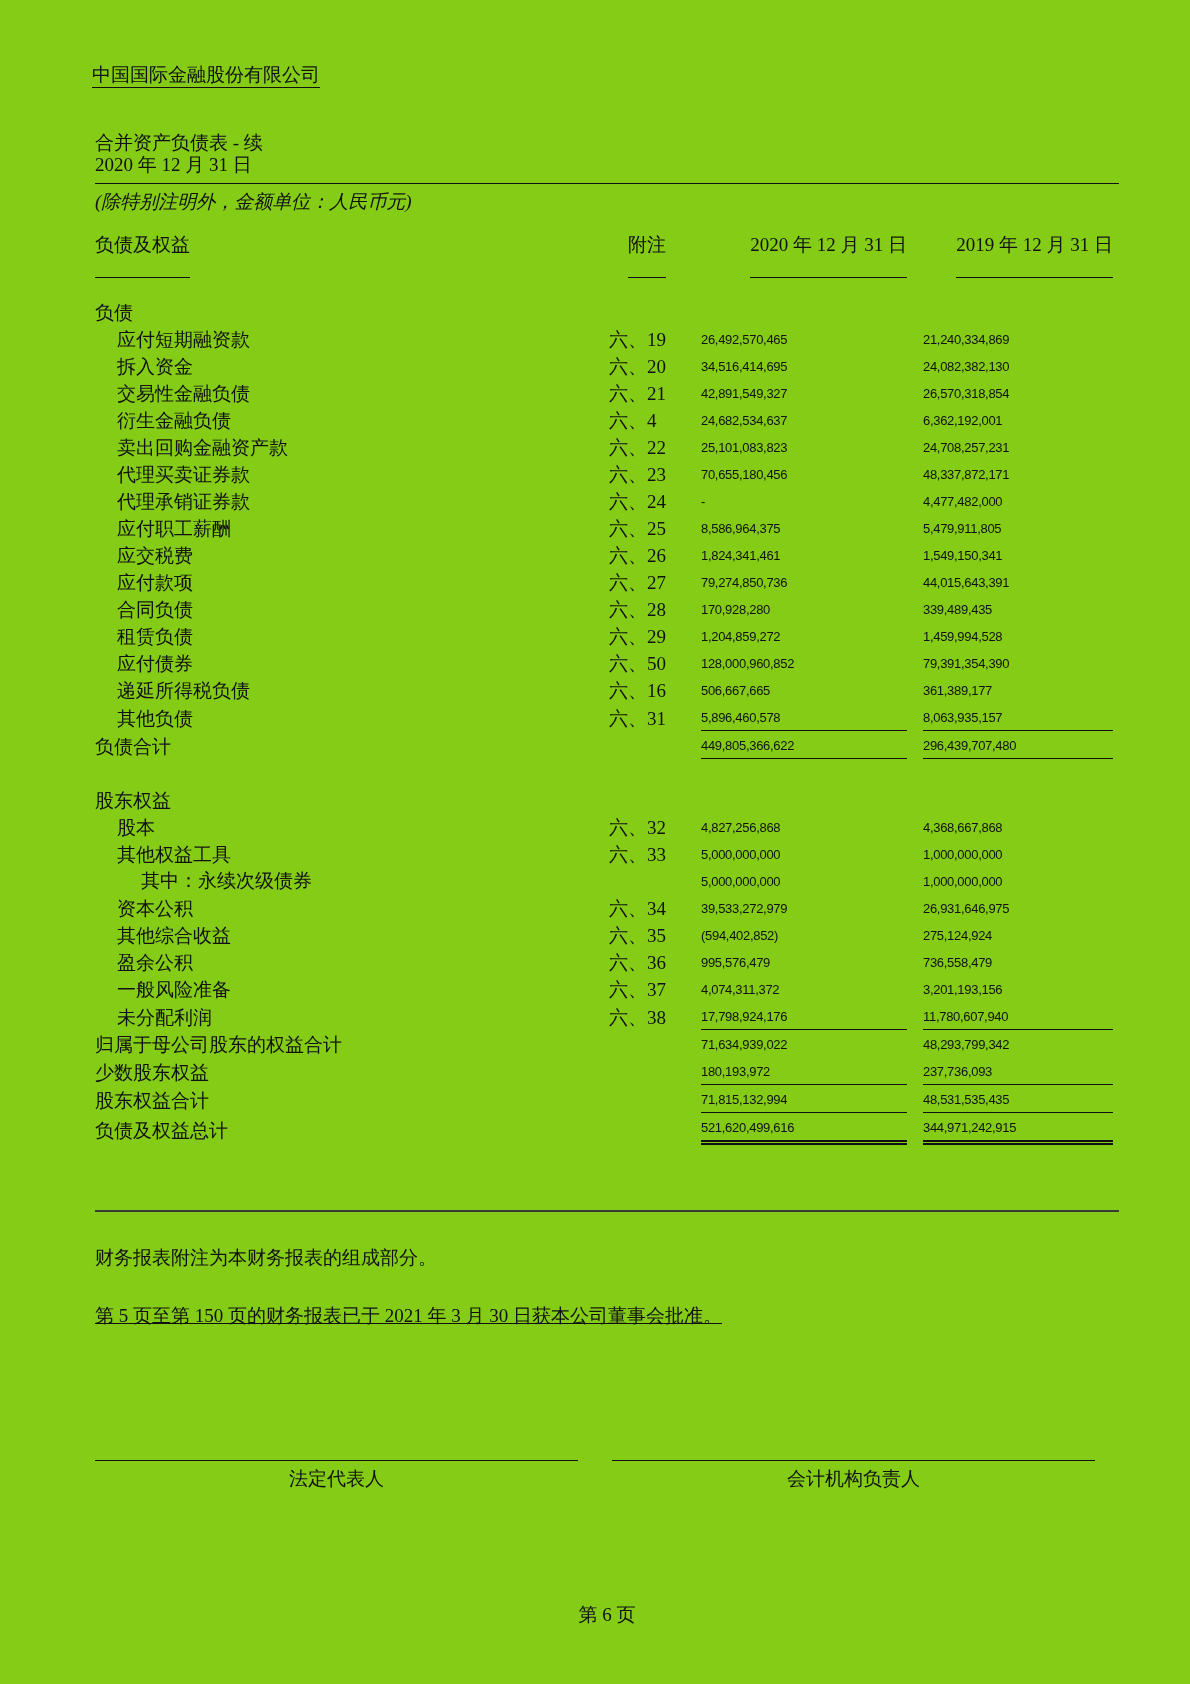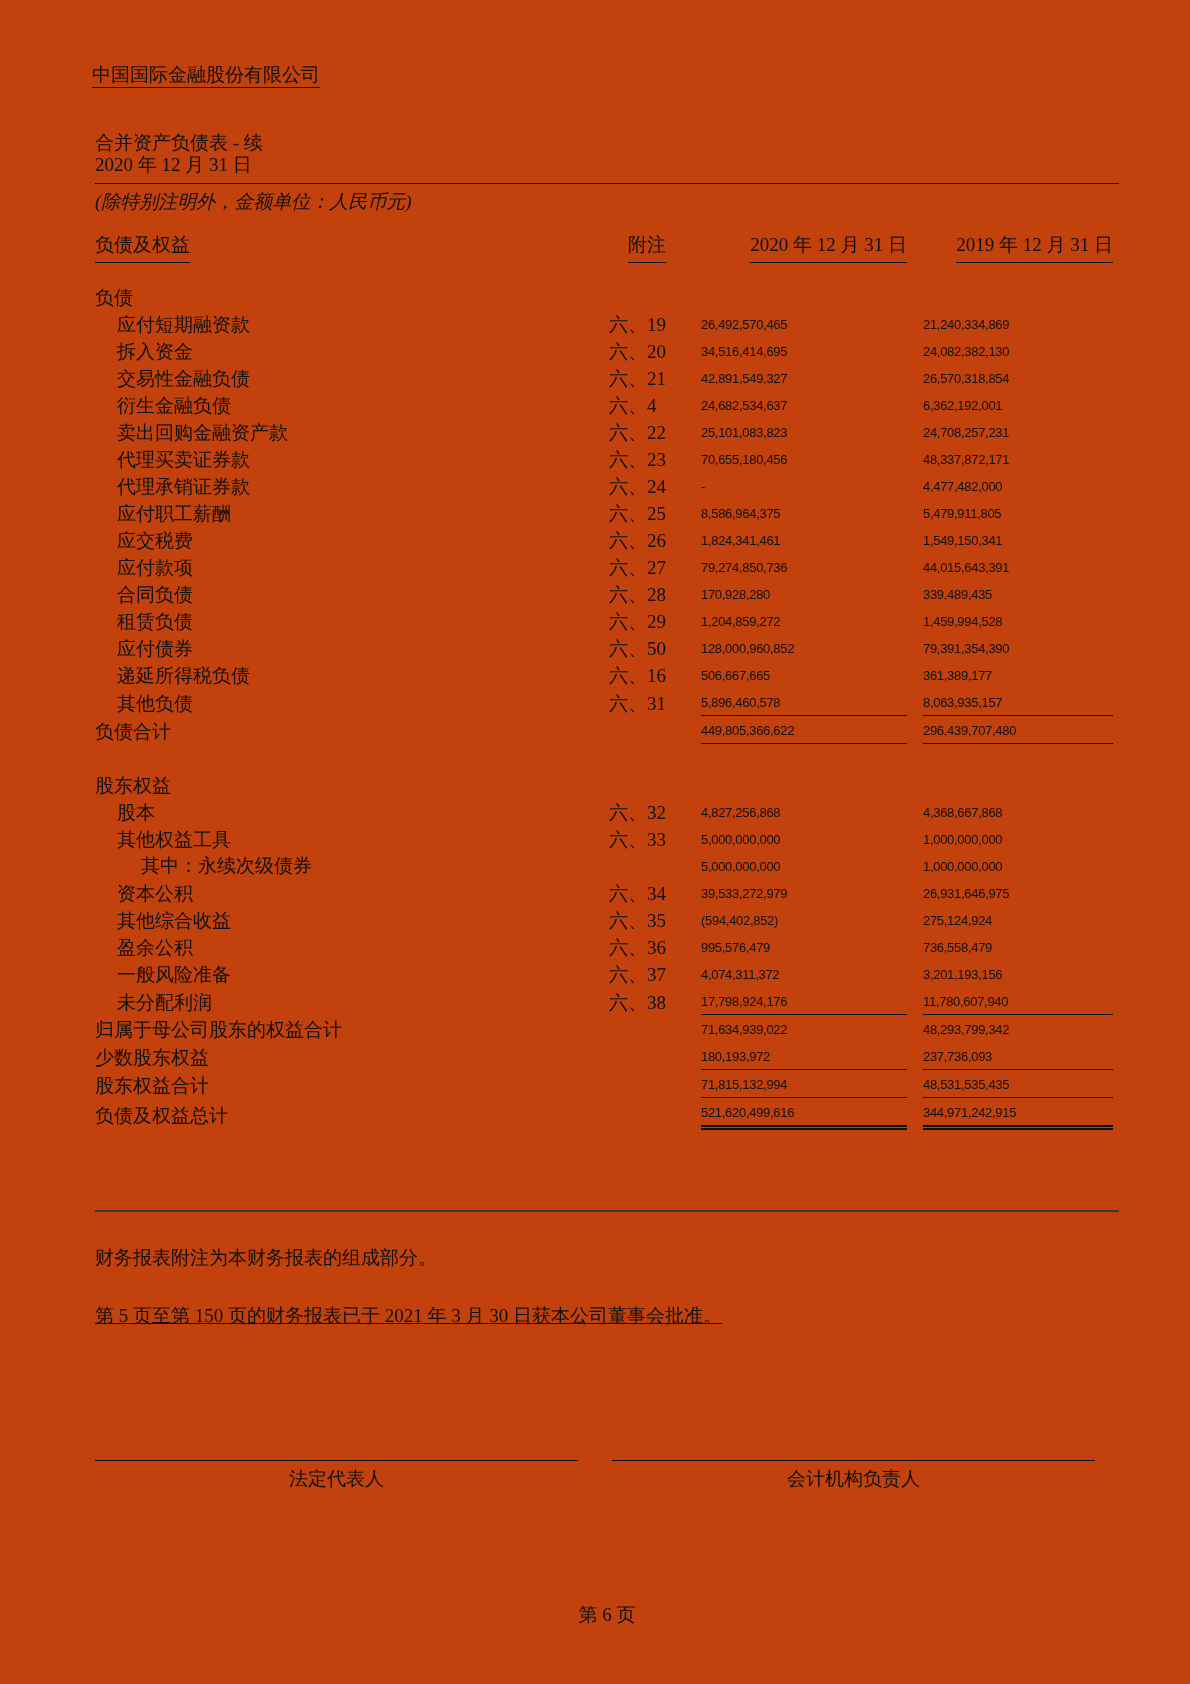--- a/index.html
+++ b/index.html
@@ -1,20 +1,20 @@
 <!DOCTYPE html>
 <html><head>
 <meta charset="utf-8">
 <style>
   html,body{margin:0;padding:0;background:#e8e8e8;}
   .page{
     position:relative;
     width:1190px;height:1684px;
     margin:0 auto;
-    background:#c2410c;
+    background:#84cc16;
     color:#111;
     font-family:"Liberation Serif","DejaVu Serif",serif;
     overflow:hidden;
   }
   .abs{position:absolute;}
   .company{left:92px;top:62px;font-size:19px;}
   .company span{border-bottom:1.6px solid #111;padding-bottom:2px;}
   .title{left:95px;top:130px;font-size:19px;}
   .date-line{left:95px;top:152px;width:1024px;border-bottom:1.6px solid #111;padding-bottom:5px;font-size:19px;}
   .unit-note{left:95px;top:189px;font-size:19px;font-style:italic;}
@@ -24,21 +24,21 @@
     width:1018px;border-collapse:collapse;table-layout:fixed;
   }
   col.c-lbl{width:498px;}
   col.c-note{width:108px;}
   col.c-2020{width:206px;}
   col.c-gap{width:16px;}
   col.c-2019{width:190px;}
   .fin th{font-weight:normal;text-align:left;height:28px;vertical-align:bottom;font-size:19px;padding:0;}
   .fin th.h-note{text-align:center;}
   .fin th.h-num{text-align:right;}
-  .hu{display:inline-block;border-bottom:1.6px solid #111;padding-bottom:4px;}
+  .hu{display:inline-block;border-bottom:1.6px solid #111;padding-bottom:19px;}
   .fin td{padding:0;height:27px;vertical-align:bottom;font-size:19px;line-height:24px;}
   td.lbl{white-space:nowrap;}
   tr.item td.lbl{padding-left:22px;}
   tr.subitem td.lbl{padding-left:46px;font-family:Liberation Mono, monospace;}
   td.note{padding-left:16px;white-space:nowrap;}
   td.num{
     text-align:left;
     font-family:"Liberation Sans","DejaVu Sans",sans-serif;
     font-size:13px;letter-spacing:-0.3px;white-space:nowrap;
   }

